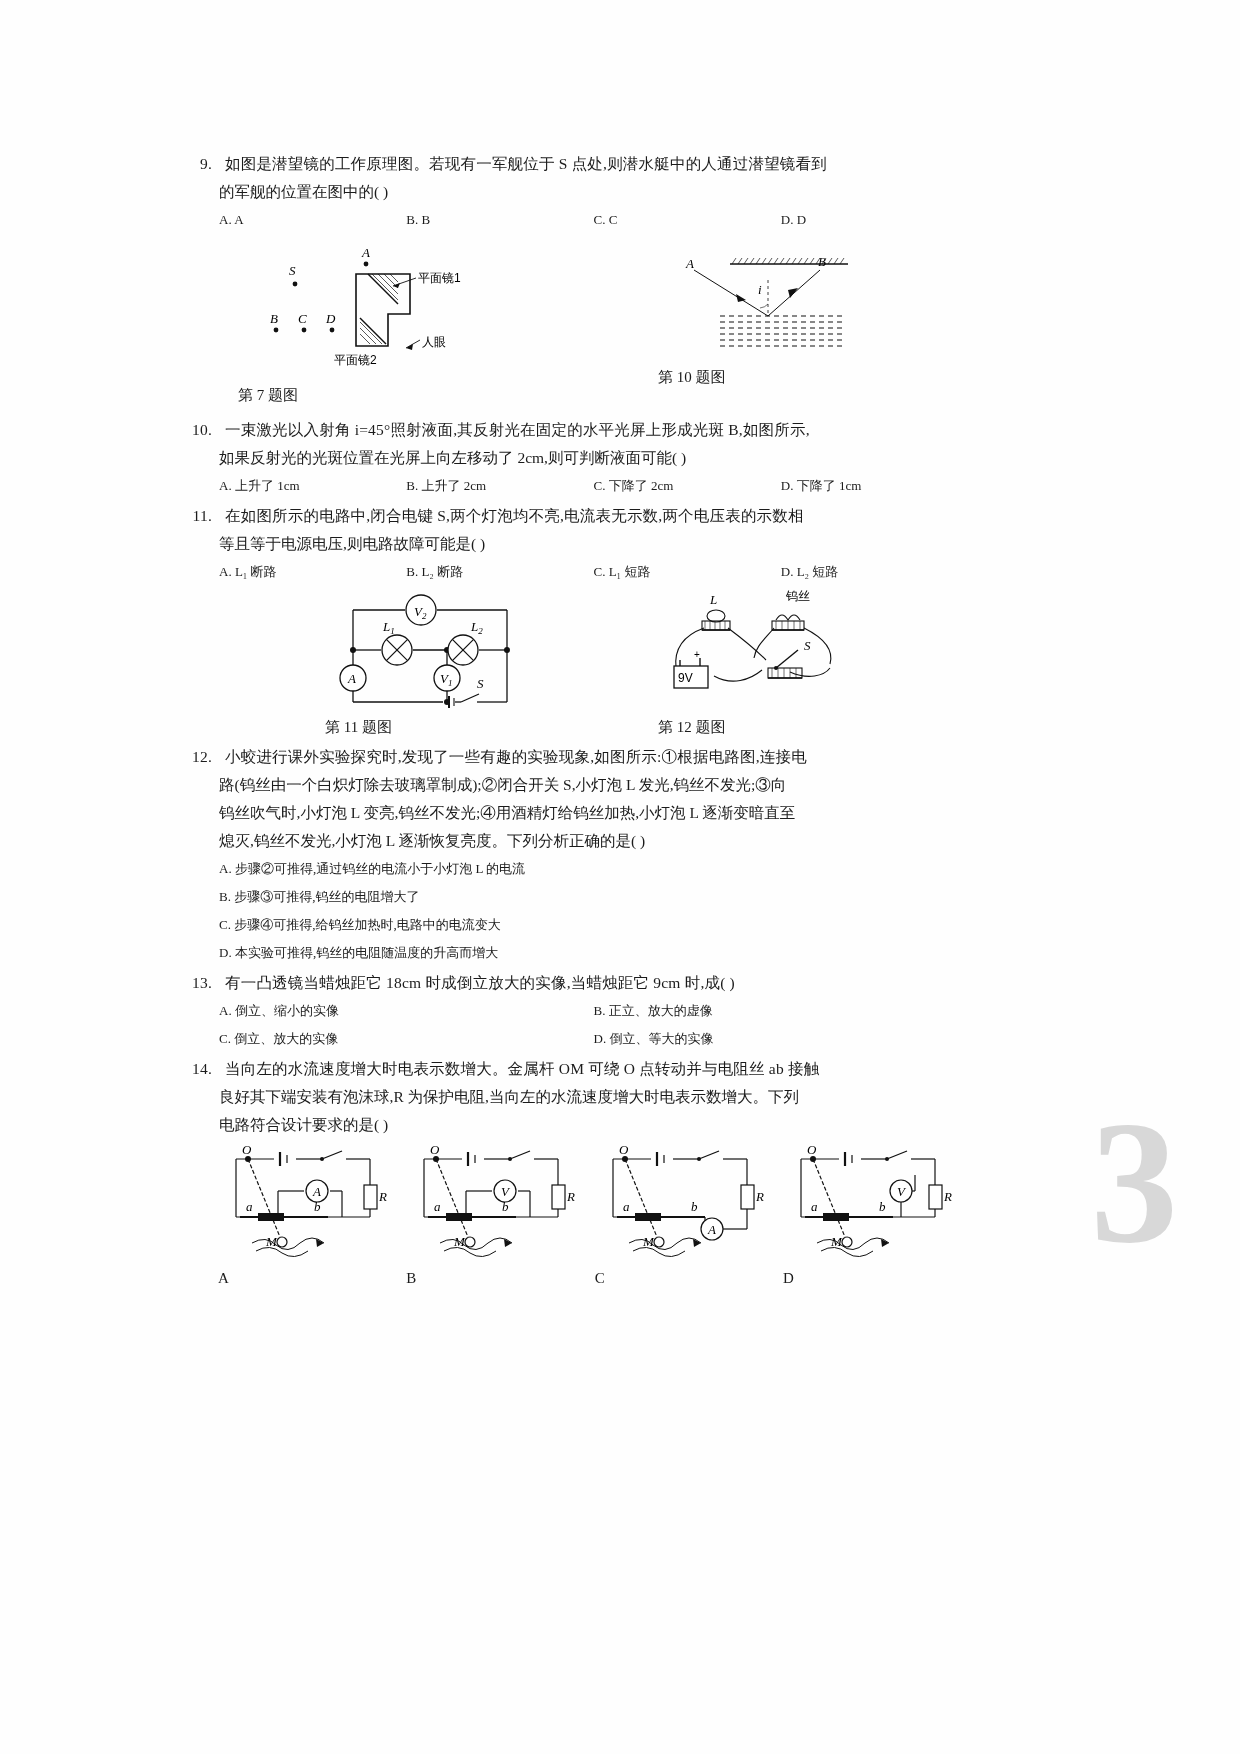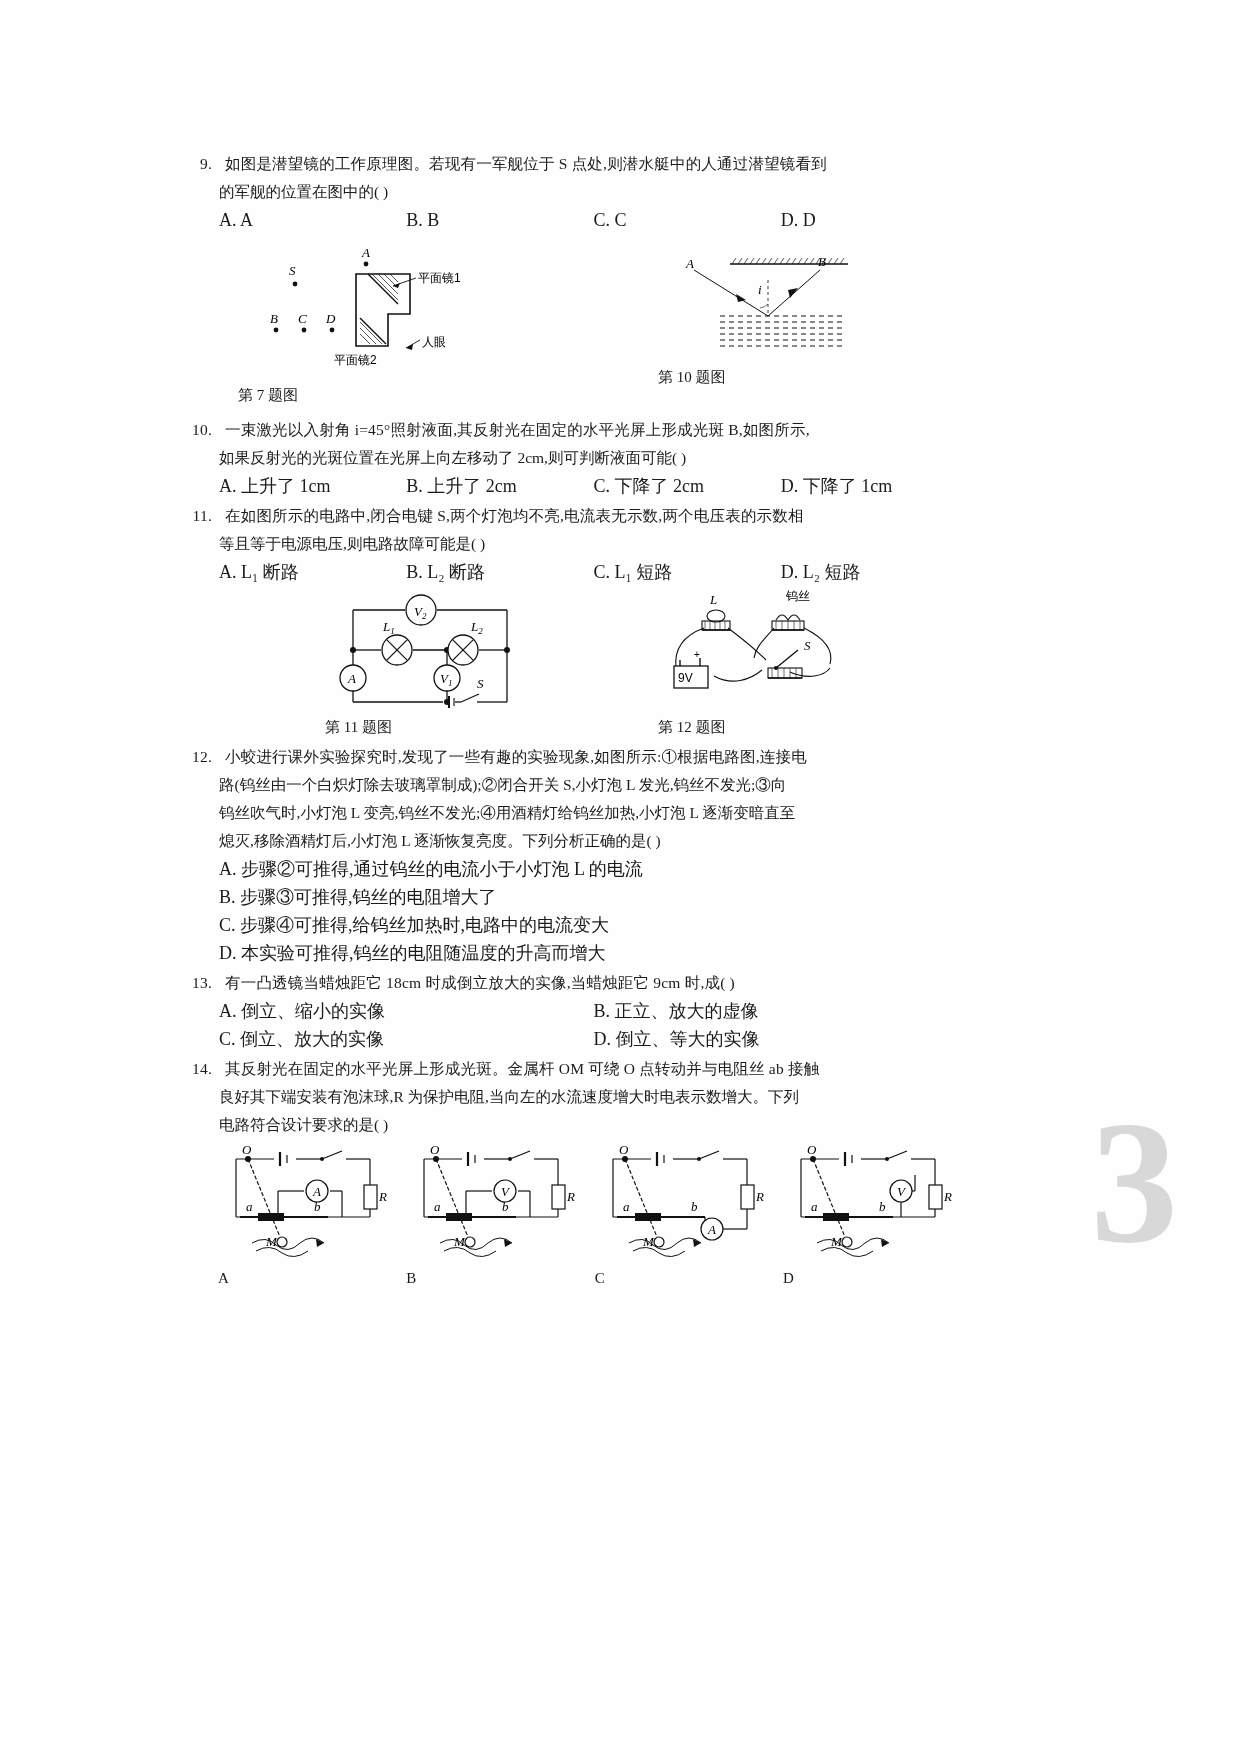--- a/index.html
+++ b/index.html
@@ -52,21 +52,21 @@
   }
   .cont {
     padding-left: 41px;
     font-size: 15.5px;
     line-height: 28px;
     text-align: justify;
   }
   .opts {
     display: flex;
     padding-left: 41px;
-    font-size: 18px;
+    font-size: 13px;
     line-height: 28px;
   }
   .opts > div { flex: 0 0 25%; }
   .opts.two > div { flex: 0 0 50%; }
   .opts.stack { display: block; }
   .opts.stack > div { margin: 0; }
   .fignum {
     font-size: 15px;
     line-height: 22px;
   }
@@ -352,21 +352,21 @@
       </div>
     </div>
 
     <div class="q">
       <div class="qline">
         <div class="qnum">12.</div>
         <div class="qtext">小蛟进行课外实验探究时,发现了一些有趣的实验现象,如图所示:①根据电路图,连接电</div>
       </div>
       <div class="cont">路(钨丝由一个白炽灯除去玻璃罩制成);②闭合开关 S,小灯泡 L 发光,钨丝不发光;③向</div>
       <div class="cont">钨丝吹气时,小灯泡 L 变亮,钨丝不发光;④用酒精灯给钨丝加热,小灯泡 L 逐渐变暗直至</div>
-      <div class="cont">熄灭,移除酒精灯后,小灯泡 L 逐渐恢复亮度。下列分析正确的是(        )</div>
+      <div class="cont">熄灭,钨丝不发光,小灯泡 L 逐渐恢复亮度。下列分析正确的是(        )</div>
       <div class="opts stack">
         <div>A. 步骤②可推得,通过钨丝的电流小于小灯泡 L 的电流</div>
         <div>B. 步骤③可推得,钨丝的电阻增大了</div>
         <div>C. 步骤④可推得,给钨丝加热时,电路中的电流变大</div>
         <div>D. 本实验可推得,钨丝的电阻随温度的升高而增大</div>
       </div>
     </div>
 
     <div class="q">
       <div class="qline">
@@ -379,21 +379,21 @@
       </div>
       <div class="opts two">
         <div>C. 倒立、放大的实像</div>
         <div>D. 倒立、等大的实像</div>
       </div>
     </div>
 
     <div class="q">
       <div class="qline">
         <div class="qnum">14.</div>
-        <div class="qtext">其反射光在固定的水平光屏上形成光斑。金属杆 OM 可绕 O 点转动并与电阻丝 ab 接触</div>
+        <div class="qtext">当向左的水流速度增大时电表示数增大。金属杆 OM 可绕 O 点转动并与电阻丝 ab 接触</div>
       </div>
       <div class="cont">良好其下端安装有泡沫球,R 为保护电阻,当向左的水流速度增大时电表示数增大。下列</div>
       <div class="cont">电路符合设计要求的是(        )</div>
     </div>
 
     <div class="figures" style="position:relative; margin-top:6px; display:flex; justify-content:space-between; padding-left:40px; padding-right:10px;">
 
       <div>
         <svg width="175" height="122" viewBox="0 0 175 122">
           <g stroke="#111" stroke-width="1.2" fill="none">

